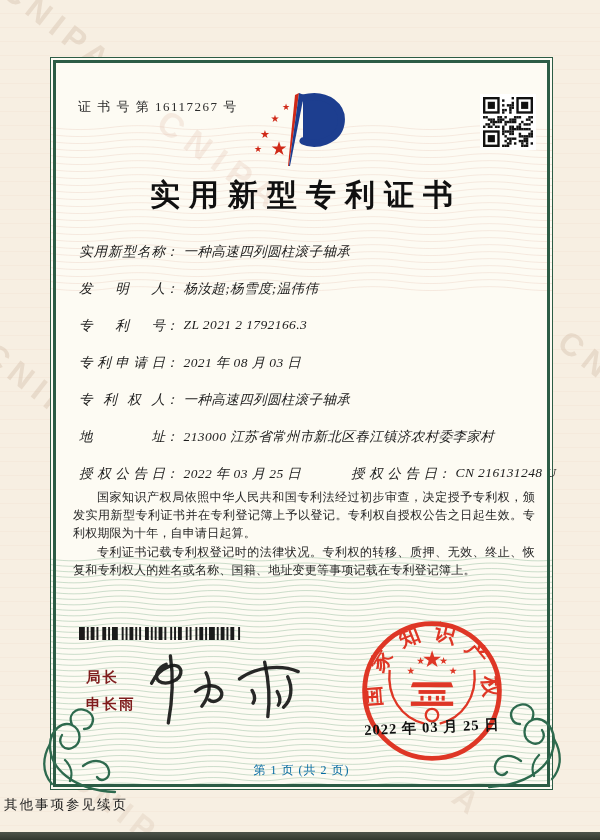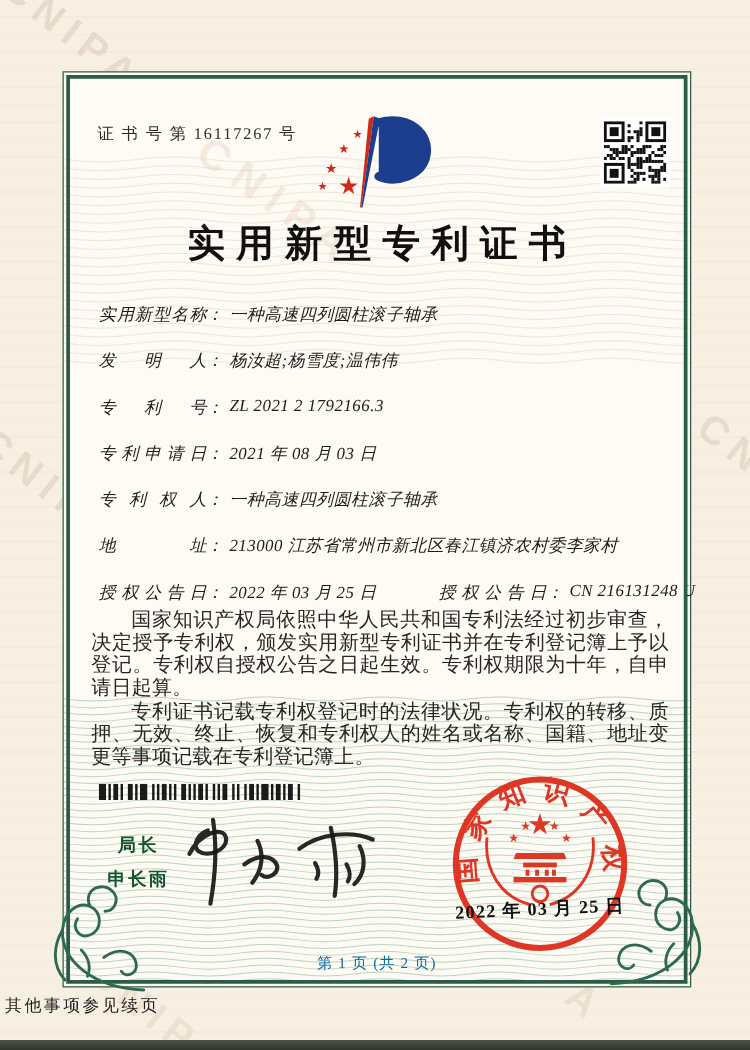--- a/index.html
+++ b/index.html
@@ -51,28 +51,28 @@
     font-size:30px;font-weight:700;letter-spacing:9px;color:#101010;text-indent:9px;}
 
   .fields{position:absolute;left:28px;top:185px;right:18px;font-style:italic;}
   .frow{height:37px;font-size:13.5px;color:#1c1c1c;white-space:nowrap;}
   .flabel{display:inline-block;width:86px;text-align:justify;text-align-last:justify;
     vertical-align:top;font-weight:500;}
   .fcolon{display:inline-block;vertical-align:top;margin-right:5px;font-weight:500;}
   .fvalue{letter-spacing:.4px;}
   .pair{display:inline-block;width:272px;vertical-align:top;}
 
-  .paras{position:absolute;left:22px;top:430px;width:462px;font-size:16px;line-height:18px;
+  .paras{position:absolute;left:22px;top:430px;width:462px;font-size:12px;line-height:18px;
     color:#262626;text-align:justify;}
   .paras p{text-indent:2em;margin-bottom:1px;letter-spacing:.2px;}
 
   .barcode{position:absolute;left:28px;top:569px;width:163px;height:13px;}
 
   .signer{position:absolute;left:35px;top:606px;font-family:"Liberation Sans","DejaVu Sans",sans-serif;
-    font-size:14.5px;font-weight:600;color:#14532d;line-height:27px;letter-spacing:2px;text-align:center;}
+    font-size:14.5px;font-weight:600;color:#7f1d1d;line-height:27px;letter-spacing:2px;}
   .signature{position:absolute;left:88px;top:593px;width:178px;height:80px;}
   .signature path{stroke:#161616;stroke-width:3.2;fill:none;stroke-linecap:round;stroke-linejoin:round;opacity:.92;}
 
   .seal{position:absolute;left:304px;top:556px;width:154px;height:154px;}
   .seal svg{position:absolute;inset:0;opacity:.94;}
   .sred{fill:var(--red);}
   .sring{fill:none;stroke:var(--red);stroke-width:5;}
   .sline{fill:none;stroke:var(--red);stroke-width:2.4;}
   .seal-text{font-size:22px;font-weight:700;fill:var(--red);letter-spacing:2px;}
   .seal-date{position:absolute;left:-12px;right:-12px;top:104px;text-align:center;

